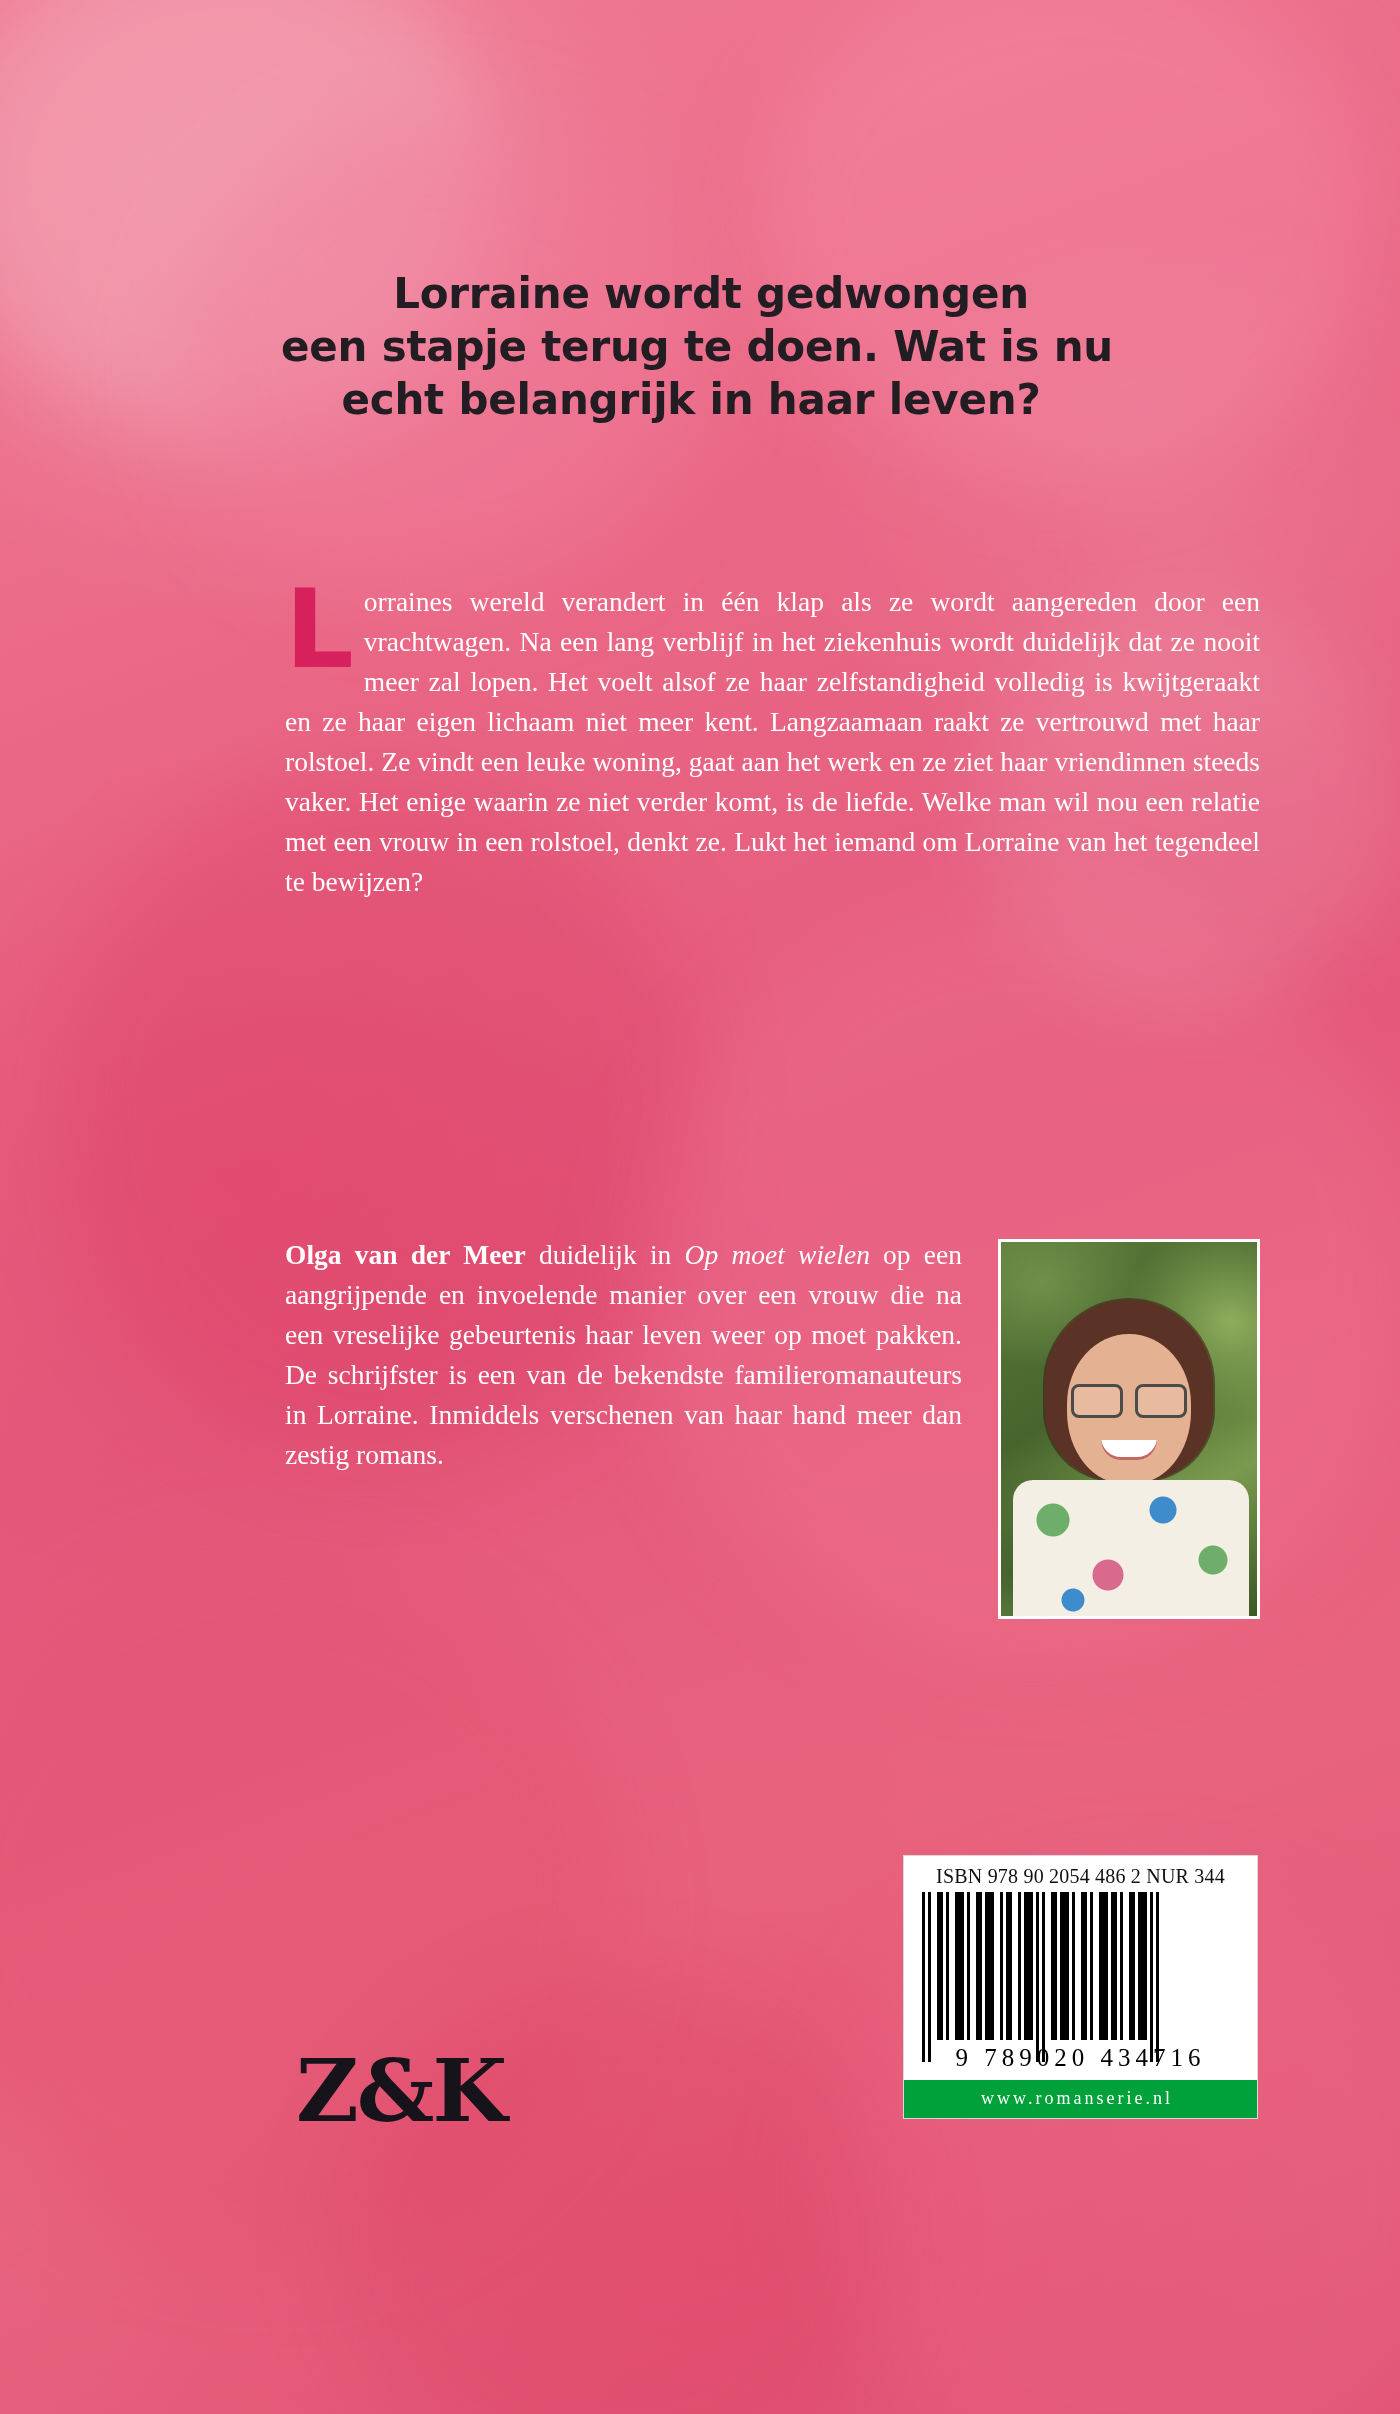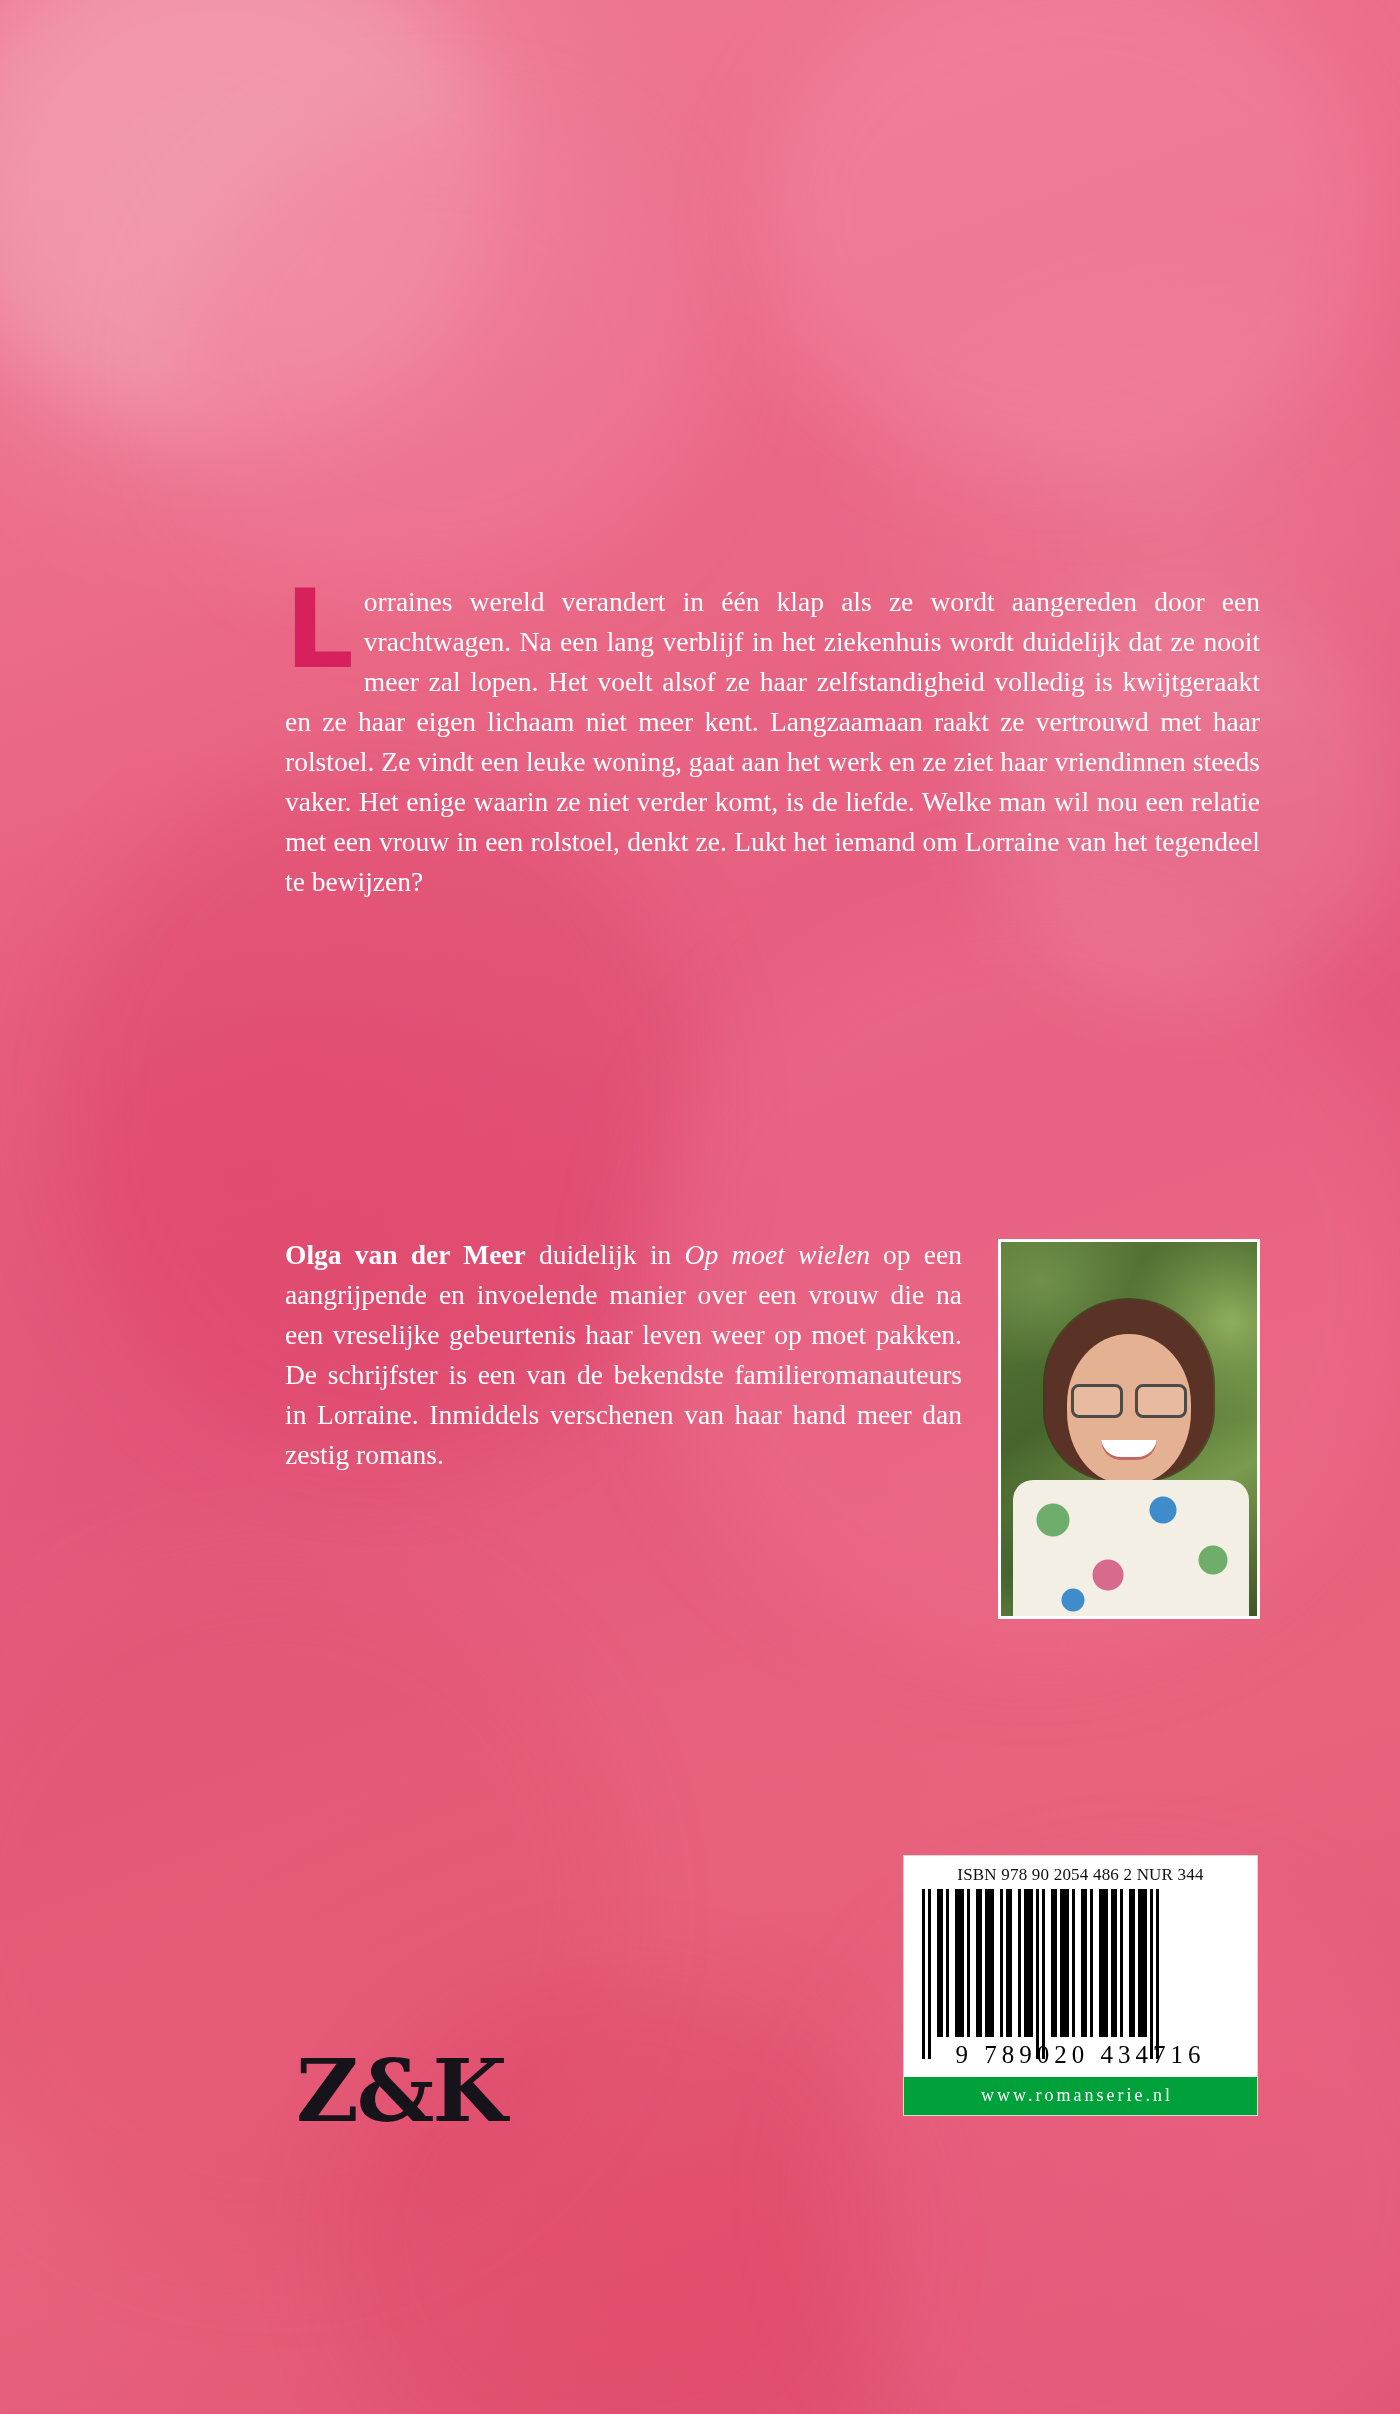--- a/index.html
+++ b/index.html
@@ -184,21 +184,21 @@
     position: absolute;
     left: 903px;
     top: 1855px;
     width: 355px;
     background: #ffffff;
     border: 1px solid #d9d9d9;
     box-sizing: border-box;
   }
   .isbn-line {
     font-family: "Liberation Serif", serif;
-    font-size: 17px;
+    font-size: 20px;
     color: #111111;
     text-align: center;
     padding: 9px 0 4px 0;
     letter-spacing: 0.2px;
   }
   .bars {
     height: 170px;
     margin: 0 18px;
     display: flex;
     align-items: stretch;
@@ -247,20 +247,25 @@
   <div class="blotch b1"></div>
   <div class="blotch b2"></div>
   <div class="blotch b3"></div>
   <div class="blotch b4"></div>
   <div class="blotch b5"></div>
   <div class="blotch b6"></div>
   <div class="blotch b7"></div>
   <div class="blotch b8"></div>
   <div class="blotch b9"></div>
 
+  <div class="headline">
+    <span class="hl-line l1">Lorraine wordt gedwongen</span>
+    <span class="hl-line l2">een stapje terug te doen. Wat is nu</span>
+    <span class="hl-line l3">echt belangrijk in haar leven?</span>
+  </div>
 
   <div class="blurb">
     <span class="dropcap">L</span>
     <span>orraines wereld verandert in één klap als ze wordt aangereden door een vrachtwagen. Na een lang verblijf in het ziekenhuis wordt duidelijk dat ze nooit meer zal lopen. Het voelt alsof ze haar zelfstandigheid volledig is kwijtgeraakt en ze haar eigen lichaam niet meer kent. Langzaamaan raakt ze vertrouwd met haar rolstoel. Ze vindt een leuke woning, gaat aan het werk en ze ziet haar vriendinnen steeds vaker. Het enige waarin ze niet verder komt, is de liefde. Welke man wil nou een relatie met een vrouw in een rolstoel, denkt ze. Lukt het iemand om Lorraine van het tegendeel te bewijzen?</span>
   </div>
 
   <div class="author-block">
     <div class="author-photo">
       <div class="ph-bg"></div>
       <div class="ph-hair"></div>

